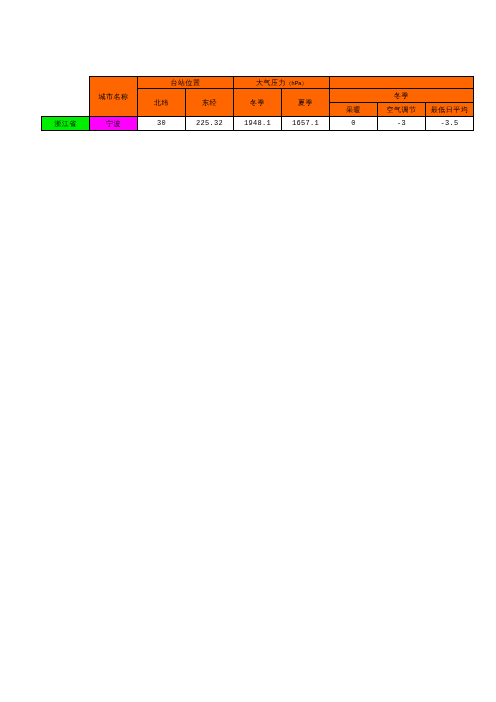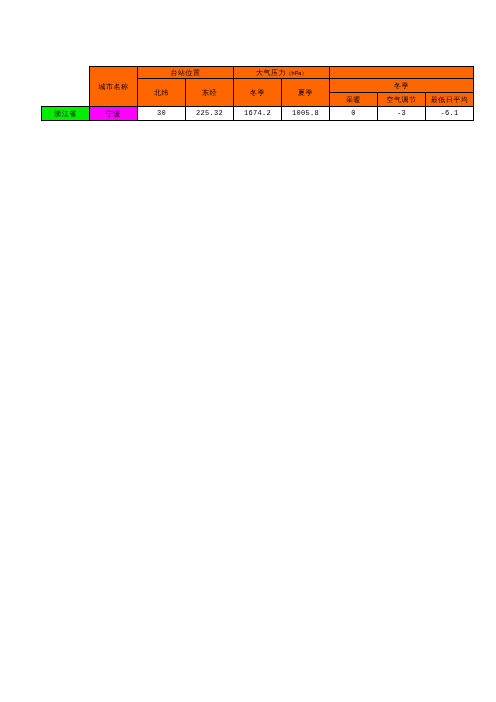--- a/index.html
+++ b/index.html
@@ -21,21 +21,21 @@
     width: 496px;
     height: 702px;
     background: #ffffff;
     overflow: hidden;
   }
 
   
   #weather-table {
     position: absolute;
     left: 41px;
-    top: 66px;
+    top: 76px;
     border-collapse: collapse;
     table-layout: fixed;
     background: #ffffff;
   }
 
   #weather-table td {
     border: 1px solid #000000;
     padding: 0;
     margin: 0;
     text-align: center;
@@ -144,23 +144,23 @@
         <td class="hdr">采暖</td>
         <td class="hdr hdr-sm">空气调节</td>
         <td class="hdr hdr-sm">最低日平均</td>
       </tr>
 
       <tr class="r-data">
         <td class="prov lead-cell">浙江省</td>
         <td class="city">宁波</td>
         <td class="num">30</td>
         <td class="num">225.32</td>
-        <td class="num">1674.2</td>
-        <td class="num">1005.8</td>
+        <td class="num">1948.1</td>
+        <td class="num">1657.1</td>
         <td class="num">0</td>
         <td class="num">-3</td>
-        <td class="num">-6.1</td>
+        <td class="num">-3.5</td>
       </tr>
 
     </tbody>
   </table>
 
 </div>
 
 </body></html>

